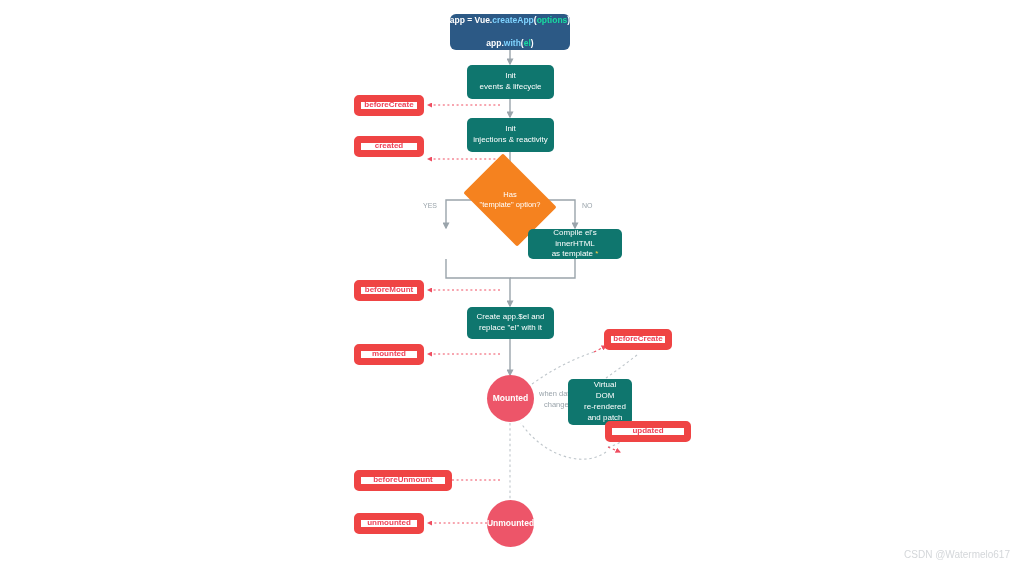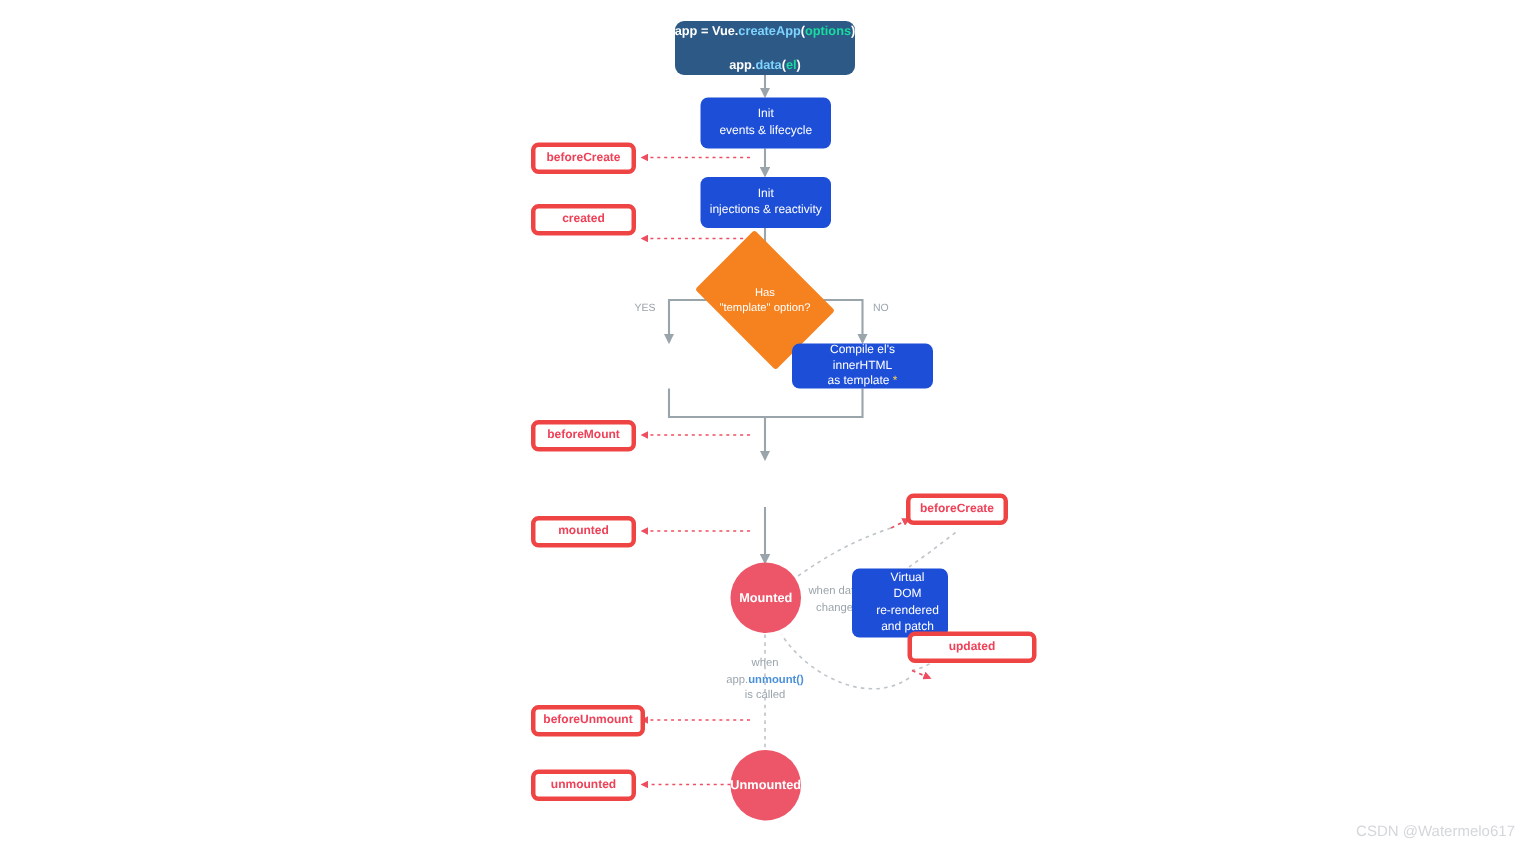--- a/index.html
+++ b/index.html
@@ -20,40 +20,40 @@
     font-size:8.5px;font-weight:bold;
     font-family:"Liberation Sans", sans-serif;
     flex-direction:column;
   }
   .code-box .ln{white-space:pre;}
   .tok-fn{color:#7fd3ff;}
   .tok-arg{color:#19dba0;}
 
   
   .green-box{
-    background:#1d4ed8;color:#ffffff;border-radius:5px;
+    background:#0f766e;color:#ffffff;border-radius:5px;
     font-size:8px;flex-direction:column;padding:4px 6px;
   }
   .green-box .star{color:#ffd24a;}
 
   
   .diamond-wrap{position:absolute;}
   .diamond{
     width:100%;height:100%;background:#f5821f;
     transform:rotate(45deg);border-radius:2px;position:absolute;inset:0;
   }
   .diamond-label{
     position:absolute;inset:0;display:flex;flex-direction:column;
     align-items:center;justify-content:center;color:#ffffff;font-size:7.5px;
     line-height:1.35;
   }
 
   
   .hook-box{
-    background:#ffffff;border:3px solid #ef4444;border-radius:5px;
+    background:#ffffff;border:7px solid #ef4444;border-radius:5px;
     color:#ee4258;font-size:8px;font-weight:bold;
   }
 
   
   .circle{
     background:#ed5569;color:#ffffff;border-radius:50%;
     font-size:8.5px;font-weight:bold;
   }
 
   
@@ -124,21 +124,21 @@
       <path d="M 510 423 L 510 506" stroke="#bfc6cb" marker-end="url(#arrowGray)"></path>
     </g>
     <g stroke="#ef4d60" stroke-width="1.1" fill="none" stroke-dasharray="2.4,2.8">
       <path d="M 594 352 L 606 346" marker-end="url(#arrowRed)"></path>
       <path d="M 608 447 L 620 452" marker-end="url(#arrowRed)"></path>
     </g>
   </svg>
 
   <div class="node code-box" style="left:450px;top:14px;width:120px;height:36px;gap:12px;">
     <div class="ln"><span>app = Vue.</span><span class="tok-fn">createApp</span><span>(</span><span class="tok-arg">options</span><span>)</span></div>
-    <div class="ln"><span>app.</span><span class="tok-fn">data</span><span>(</span><span class="tok-arg">el</span><span>)</span></div>
+    <div class="ln"><span>app.</span><span class="tok-fn">with</span><span>(</span><span class="tok-arg">el</span><span>)</span></div>
   </div>
 
   <div class="node green-box" style="left:467px;top:65px;width:87px;height:34px;">
     <div>Init</div>
     <div>events &amp; lifecycle</div>
   </div>
 
   <div class="node hook-box" style="left:354px;top:95px;width:70px;height:21px;">
     <span>beforeCreate</span>
   </div>
@@ -165,20 +165,24 @@
 
   <div class="node green-box" style="left:528px;top:229px;width:94px;height:30px;">
     <div>Compile el's innerHTML</div>
     <div><span>as template</span> <span class="star">*</span></div>
   </div>
 
   <div class="node hook-box" style="left:354px;top:280px;width:70px;height:21px;">
     <span>beforeMount</span>
   </div>
 
+  <div class="node green-box" style="left:467px;top:307px;width:87px;height:32px;">
+    <div>Create app.$el and</div>
+    <div>replace "el" with it</div>
+  </div>
 
   <div class="node hook-box" style="left:354px;top:344px;width:70px;height:21px;">
     <span>mounted</span>
   </div>
 
   <div class="node hook-box" style="left:604px;top:329px;width:68px;height:21px;">
     <span>beforeCreate</span>
   </div>
 
   <div class="edge-label" style="left:539px;top:349px;margin-top:40px;">
@@ -193,27 +197,22 @@
   <div class="node green-box" style="left:568px;top:379px;width:64px;height:46px;padding-left:16px;">
     <div>Virtual DOM</div>
     <div>re-rendered</div>
     <div>and patch</div>
   </div>
 
   <div class="node hook-box" style="left:605px;top:421px;width:86px;height:21px;">
     <span>updated</span>
   </div>
 
-  <div class="edge-label multi" style="left:468px;top:437px;width:84px;">
-    <div>when</div>
-    <div><span>app.</span><span class="tok-unmount">unmount()</span></div>
-    <div>is called</div>
-  </div>
-
-  <div class="node hook-box" style="left:354px;top:470px;width:76px;height:21px;">
+
+  <div class="node hook-box" style="left:354px;top:470px;width:98px;height:21px;">
     <span>beforeUnmount</span>
   </div>
 
   <div class="node hook-box" style="left:354px;top:513px;width:70px;height:21px;">
     <span>unmounted</span>
   </div>
 
   <div class="node circle" style="left:487px;top:500px;width:47px;height:47px;">
     <span>Unmounted</span>
   </div>

